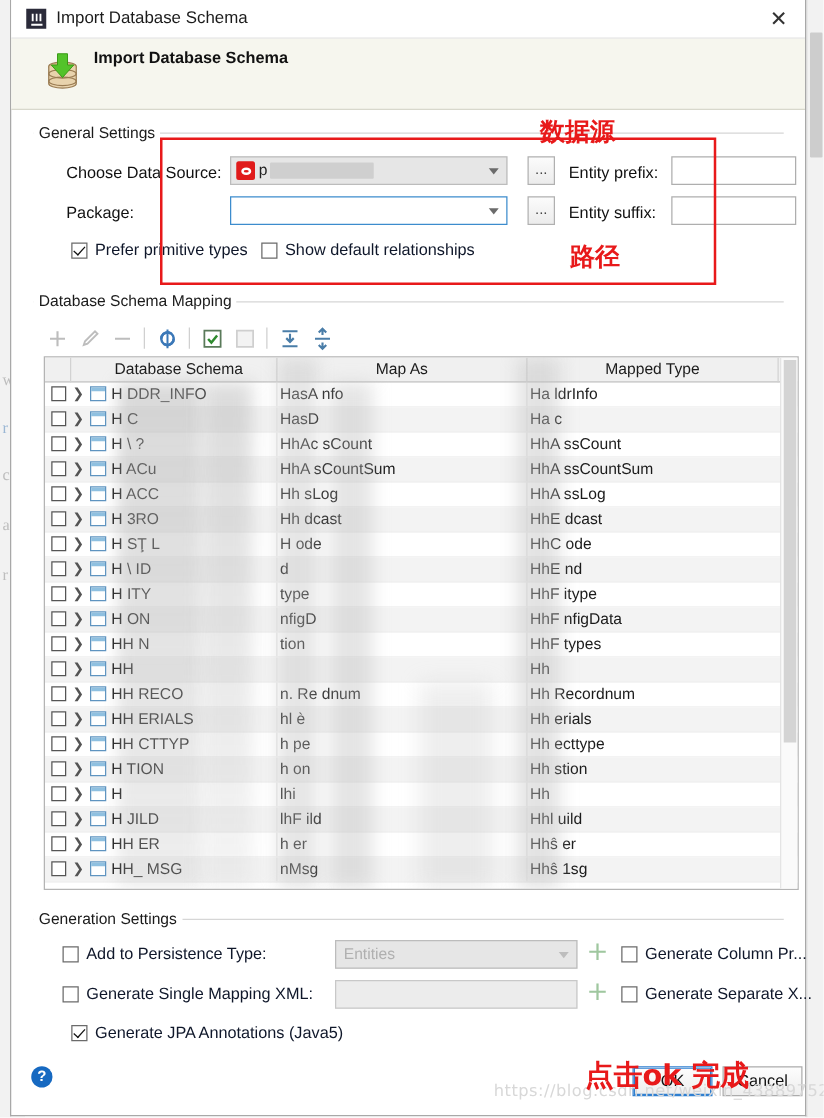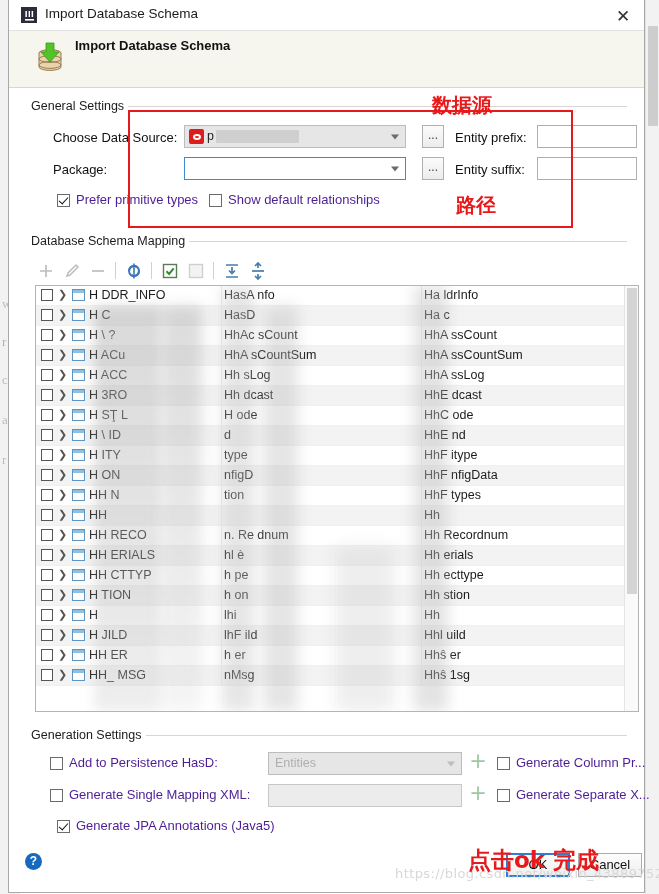--- a/index.html
+++ b/index.html
@@ -150,21 +150,21 @@
     position: absolute; left: 0; top: 0; width: 13px; height: 13px;
     border: 1px solid #6b6b6b; background: #fff;
   }
   .cb .box.checked::after {
     content: ""; position: absolute; left: 3px; top: 0px;
     width: 4px; height: 8px; border: solid #111;
     border-width: 0 1.6px 1.6px 0; transform: rotate(42deg);
   }
   .cb .cbtxt {
     position: absolute; left: 19px; top: -2px; font-size: 13px;
-    color: #4c1d95; white-space: nowrap;
+    color: #0f172a; white-space: nowrap;
   }
 
   
   .toolbar {
     position: absolute; left: 26px; top: 258px; width: 600px; height: 26px;
   }
   .tb { position: absolute; top: 2px; width: 22px; height: 22px; cursor: pointer; }
   .tb-sep {
     position: absolute; top: 4px; width: 1px; height: 17px; background: #d0d0d0;
   }
@@ -382,20 +382,29 @@
       <div class="tb" style="left:212px;">
         <svg width="22" height="22" viewBox="0 0 22 22">
           <path d="M5 11 h12" stroke="#4a7da8" stroke-width="1.7"></path>
           <path d="M11 4 v4 M8 6 l3 -3 l3 3" fill="none" stroke="#4a7da8" stroke-width="1.7"></path>
           <path d="M11 18 v-4 M8 16 l3 3 l3 -3" fill="none" stroke="#4a7da8" stroke-width="1.7"></path>
         </svg>
       </div>
     </div>
 
     <div class="tablewrap">
+      <div class="thead">
+        <span class="th" style="left:32px; width:150px;">Database Schema</span>
+        <span class="th-div" style="left:20px;"></span>
+        <span class="th-div" style="left:185px;"></span>
+        <span class="th" style="left:186px; width:199px;">Map As</span>
+        <span class="th-div" style="left:385px;"></span>
+        <span class="th" style="left:386px; width:200px;">Mapped Type</span>
+        <span class="th-div" style="left:586px;"></span>
+      </div>
 
       <div id="rows">
           <div class="trow">
             <span class="rcb"></span>
             <span class="rexp">❯</span>
             <span class="ricon"></span>
             <span class="cdiv1"></span>
             <span class="cdiv2"></span>
             <span class="c1">H      DDR_INFO</span>
             <span class="c2">HasA       nfo</span>
@@ -611,21 +620,21 @@
                   background:rgba(192,192,192,.45); filter:blur(7px);"></div>
       <div class="smudge" style="left:300px; top:260px; width:58px; height:165px;
                   background:rgba(198,198,198,.30); filter:blur(8px);"></div>
     </div>
 
     <div class="group-label" style="left:18px; top:728px;">Generation Settings</div>
     <div class="group-line" style="left:18px; top:735px; width:600px;"></div>
 
     <div class="cb" style="left:41px; top:757px;">
       <span class="box"></span>
-      <span class="cbtxt">Add to Persistence HasD:</span>
+      <span class="cbtxt">Add to Persistence Type:</span>
     </div>
     <div class="combo disabled" style="left:259px; top:752px; width:194px;">
       <span class="ph">Entities</span>
       <span class="arrow" style="border-top-color:#bdbdbd"></span>
     </div>
     <div class="plus-btn" style="left:459px; top:752px;">+</div>
     <div class="cb" style="left:488px; top:757px;">
       <span class="box"></span>
       <span class="cbtxt">Generate Column Pr...</span>
     </div>

